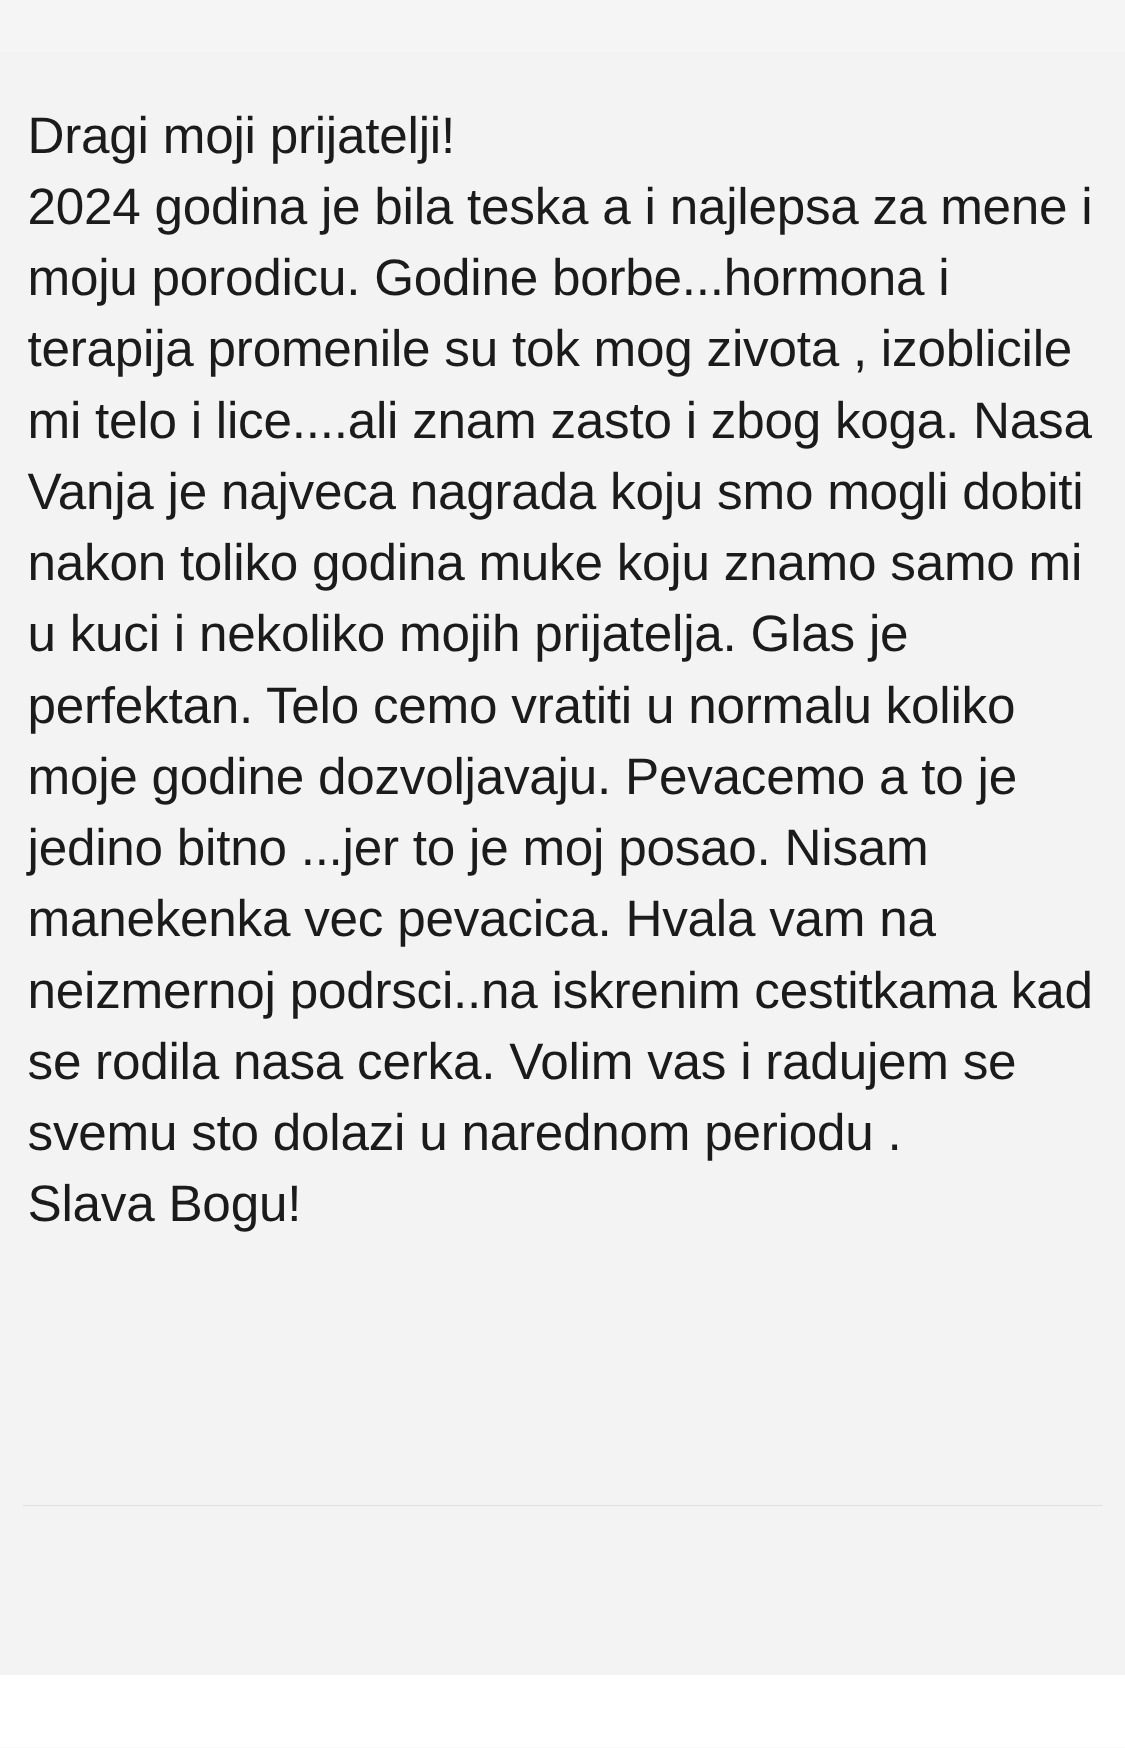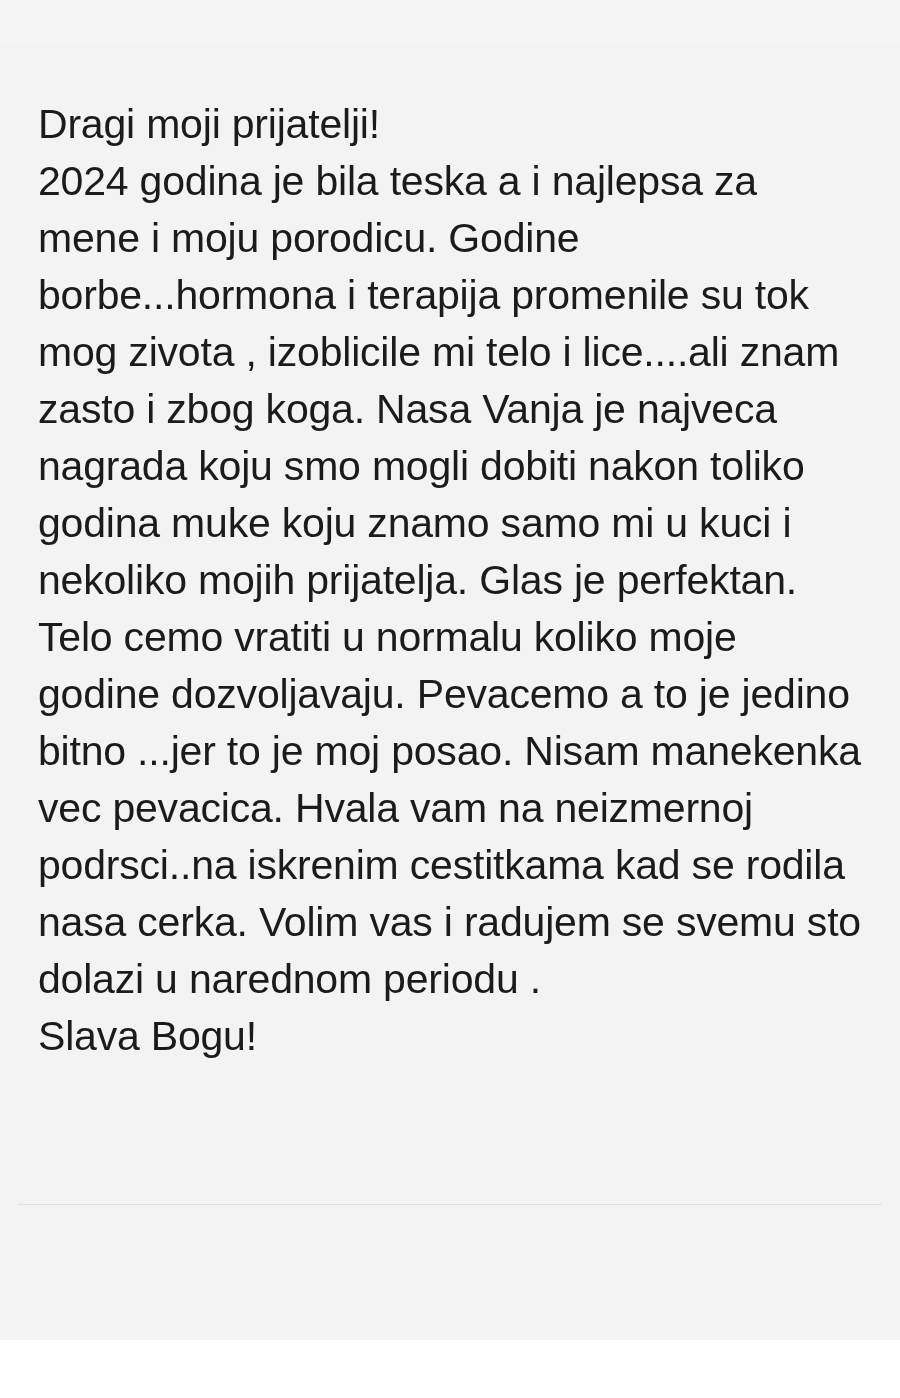--- a/index.html
+++ b/index.html
@@ -37,21 +37,21 @@
     box-sizing: border-box;
   }
   .post-text {
     font-family: "Liberation Sans", sans-serif;
     font-size: 41px;
     line-height: 57px;
     color: #1b1b1b;
     letter-spacing: -0.2px;
     white-space: pre-wrap;
     word-wrap: break-word;
-    margin: 16px;
+    margin: 0;
     font-weight: 400;
   }
   .divider {
     position: absolute;
     left: 18px;
     top: 1204px;
     width: 864px;
     height: 1px;
     background: #e0e0e0;
   }

